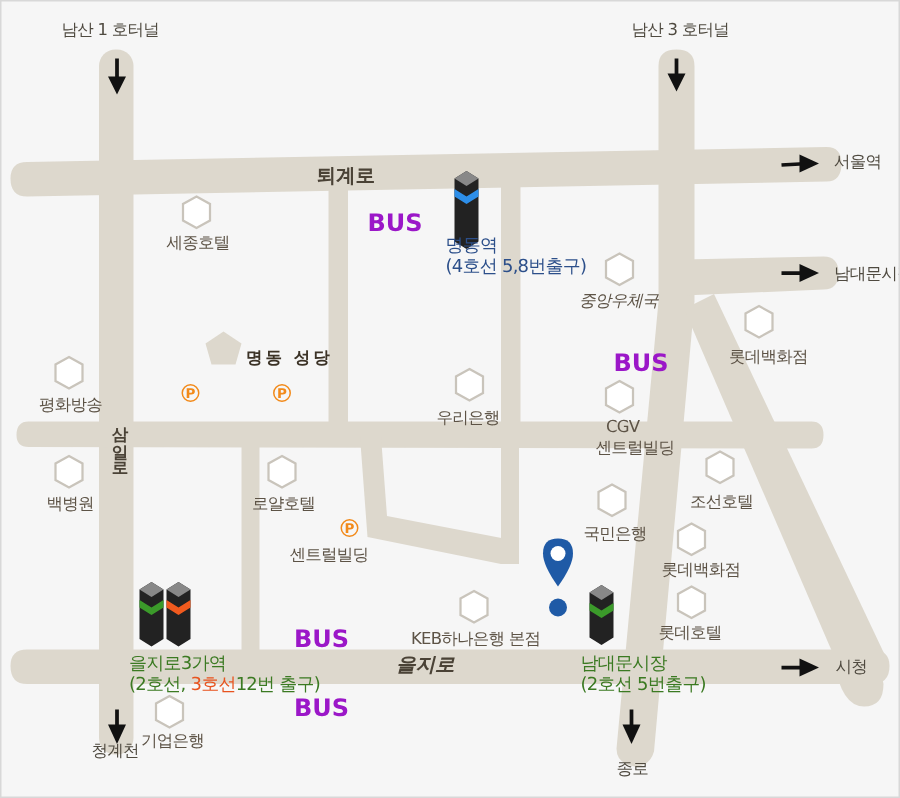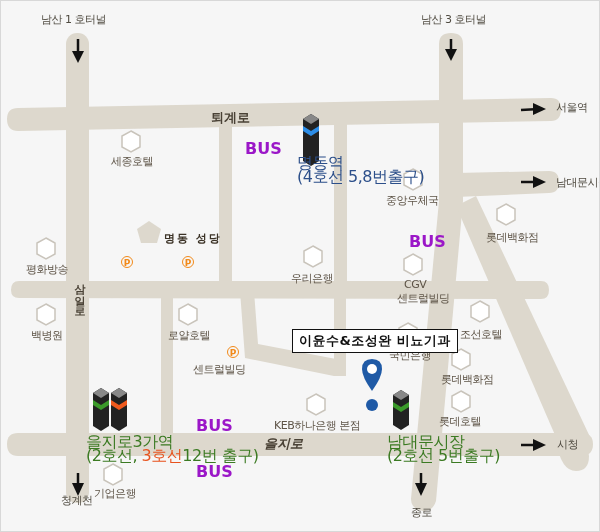--- a/index.html
+++ b/index.html
@@ -4,21 +4,21 @@
 <style>
   html,body{margin:0;padding:0;background:#fff;}
   body{width:600px;height:532px;overflow:hidden;font-family:"DejaVu Sans","Liberation Sans",sans-serif;}
   .map{position:relative;width:598px;height:530px;border:1px solid #d8d8d8;background:#f6f6f6;overflow:hidden;}
   svg.roads{position:absolute;left:0;top:0;}
   .lbl{position:absolute;white-space:nowrap;font-size:11px;color:#5d5346;letter-spacing:-0.5px;line-height:13px;}
   .road-name{font-size:13px;color:#4a4236;font-weight:bold;letter-spacing:0;}
   .dest{font-size:11px;color:#4f4a40;}
   .bus{position:absolute;font-size:16px;font-weight:bold;color:#9b17c8;}
   .park{position:absolute;width:12px;height:12px;border:1.5px solid #f28a1a;border-radius:50%;color:#f28a1a;font-size:9px;font-weight:bold;text-align:center;line-height:12px;box-sizing:border-box;}
-  .station-name{position:absolute;font-size:16px;line-height:14px;white-space:nowrap;letter-spacing:-0.5px;}
+  .station-name{position:absolute;font-size:12px;line-height:14px;white-space:nowrap;letter-spacing:-0.5px;}
   .blue{color:#2c4f8a;}
   .green{color:#3b7a22;}
   .red{color:#e8531e;}
   .callout{position:absolute;left:291px;top:328px;border:1.5px solid #111;background:#fff;padding:2px 6px;font-size:13px;font-weight:bold;color:#111;white-space:nowrap;letter-spacing:0.5px;}
   .cathedral{position:absolute;font-size:11px;font-weight:bold;color:#3b3226;letter-spacing:2px;}
   .vert{position:absolute;writing-mode:vertical-rl;font-size:11px;font-weight:bold;color:#4a4236;letter-spacing:1px;}
 </style>
 </head>
 <body>
 
@@ -143,21 +143,21 @@
   <div class="lbl road-name" style="left:263px;top:436px;font-style:italic;">을지로</div>
   <div class="vert" style="left:70px;top:275px;">삼일로</div>
 
   <div class="lbl" style="left:110px;top:154px;">세종호텔</div>
   <div class="cathedral" style="left:163px;top:230px;">명동 성당</div>
   <div class="lbl" style="left:25px;top:262px;">평화방송</div>
   <div class="lbl" style="left:30px;top:328px;">백병원</div>
   <div class="lbl" style="left:167px;top:328px;">로얄호텔</div>
   <div class="lbl" style="left:192px;top:362px;">센트럴빌딩</div>
   <div class="lbl" style="left:290px;top:271px;">우리은행</div>
-  <div class="lbl" style="left:385px;top:193px;">중앙우체국</div>
+  <div class="lbl" style="left:385px;top:193px;font-style:italic;">중앙우체국</div>
   <div class="lbl" style="left:485px;top:230px;">롯데백화점</div>
   <div class="lbl" style="left:403px;top:277px;">CGV</div>
   <div class="lbl" style="left:396px;top:291px;">센트럴빌딩</div>
   <div class="lbl" style="left:388px;top:348px;">국민은행</div>
   <div class="lbl" style="left:459px;top:327px;">조선호텔</div>
   <div class="lbl" style="left:440px;top:372px;">롯데백화점</div>
   <div class="lbl" style="left:438px;top:414px;">롯데호텔</div>
   <div class="lbl" style="left:273px;top:418px;">KEB하나은행 본점</div>
   <div class="lbl" style="left:93px;top:486px;">기업은행</div>
 
@@ -176,14 +176,13 @@
   </div>
   <div class="station-name green" style="left:85px;top:434px;">
     <div>을지로3가역</div>
     <div><span>(2호선, </span><span class="red">3호선</span><span>12번 출구)</span></div>
   </div>
   <div class="station-name green" style="left:386px;top:434px;">
     <div>남대문시장</div>
     <div>(2호선 5번출구)</div>
   </div>
 
-  <div class="callout">이윤수&amp;조성완 비뇨기과</div>
 </div>
 
 </body></html>

